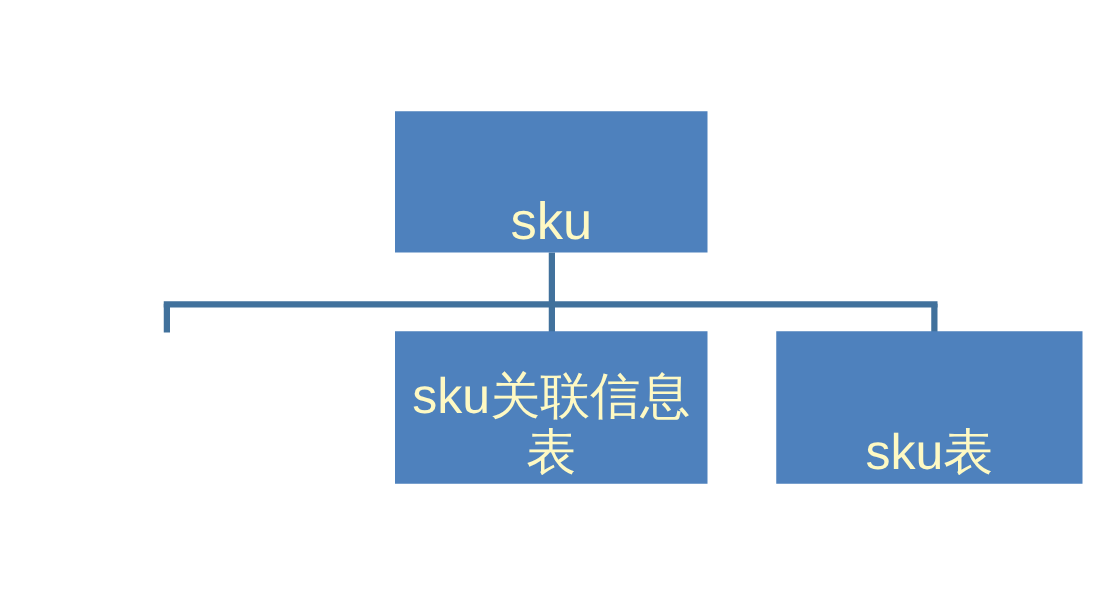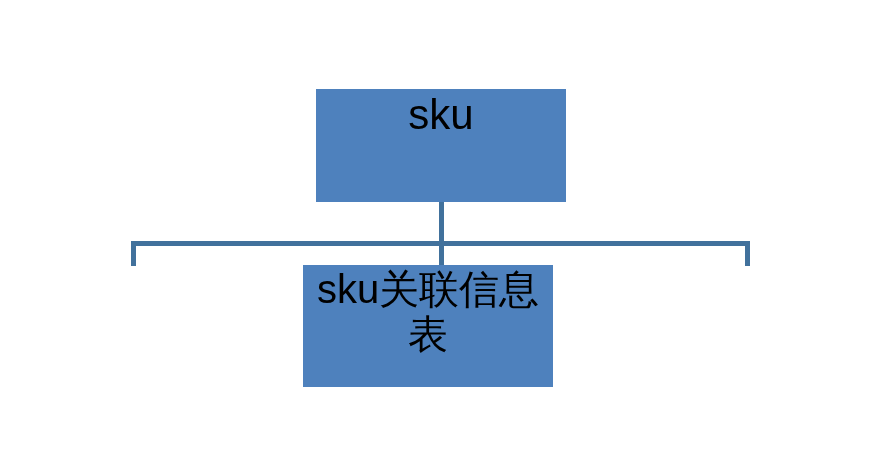--- a/index.html
+++ b/index.html
@@ -26,45 +26,45 @@
     width: 875px;
     height: 476px;
     z-index: 1;
   }
   
   .node-box {
     position: absolute;
     z-index: 2;
     box-sizing: border-box;
     display: flex;
-    align-items: flex-start;
+    align-items: flex-end;
     justify-content: center;
     text-align: center;
-    color: #000000;
+    color: #fef9c3;
     background: #4E81BD;
     line-height: 1.12;
     padding: 2px 6px;
     white-space: pre-line;
   }
   #node-root {
     left: 316px;
     top: 89px;
     width: 250px;
     height: 113px;
     font-size: 42px;
   }
   #node-child-0 {
     left: 10px;
     top: 265px;
     width: 252px;
     height: 122px;
     font-size: 40px;
   }
   #node-child-1 {
-    left: 303px;
+    left: 316px;
     top: 265px;
     width: 250px;
     height: 122px;
     font-size: 40px;
   }
   #node-child-2 {
     left: 621px;
     top: 265px;
     width: 245px;
     height: 122px;
@@ -93,14 +93,17 @@
 
   <div class="node-box" id="node-root">
     <span class="node-label">sku</span>
   </div>
 
 
   <div class="node-box" id="node-child-1">
     <span class="node-label">sku关联信息表</span>
   </div>
 
+  <div class="node-box" id="node-child-2">
+    <span class="node-label">sku表</span>
+  </div>
 
 </div>
 
 </body></html>

